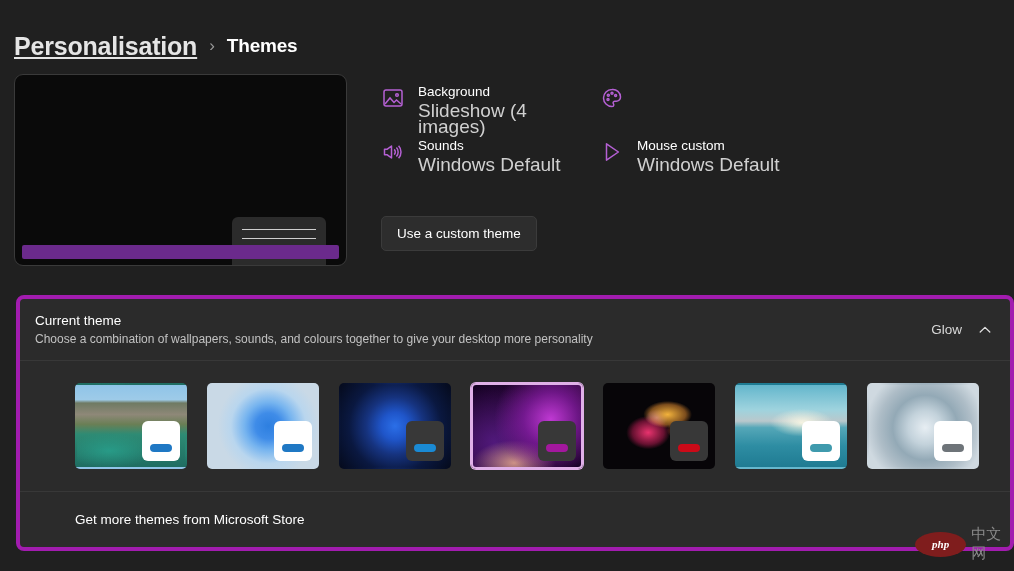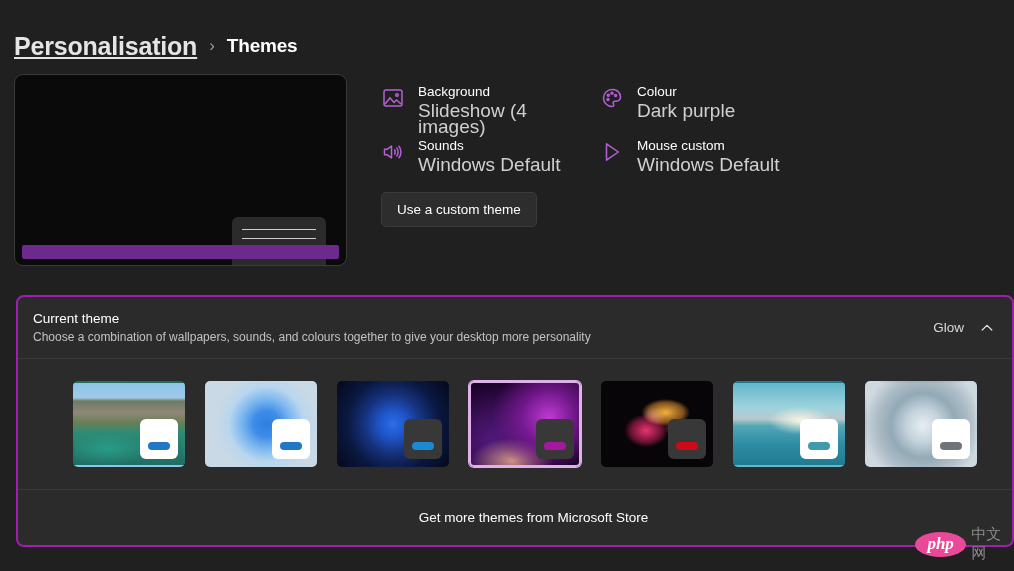--- a/index.html
+++ b/index.html
@@ -110,42 +110,42 @@
     color: #b560d4;
     margin-top: 2px;
   }
   .setting-icon svg { display: block; width: 24px; height: 24px; }
   .setting-texts { display: flex; flex-direction: column; gap: 3px; }
   .setting-title { font-size: 13.5px; color: #ffffff; line-height: 16px; }
   .setting-value { font-size: 19px; color: #d0d0d0; line-height: 16px; }
 
   
   .custom-theme-btn {
-    margin-top: 0;
+    margin-top: 24px;
     grid-column: 1 / span 2;
     align-self: start;
     justify-self: start;
     background: #2d2d2d;
     border: 1px solid #3b3b3b;
     border-radius: 5px;
     color: #ffffff;
     font-size: 13.5px;
     font-family: "Liberation Sans", sans-serif;
     padding: 9px 15px;
     cursor: pointer;
   }
 
   
   .theme-card {
     position: absolute;
     left: 16px;
     top: 295px;
     width: 998px;
     background: #2b2b2b;
-    border: 2px solid #a21caf;
+    border: 4px solid #a21caf;
     border-radius: 8px;
     overflow: hidden;
   }
   .card-header {
     display: flex;
     align-items: center;
     justify-content: space-between;
     padding: 14px 18px 14px 15px;
     cursor: pointer;
     border-bottom: 1px solid #383838;
@@ -249,21 +249,21 @@
   .wp-silver {
     background:
       radial-gradient(circle at 52% 52%, #e7eef3 0%, #c3d2db 24%, #93a9b6 46%, #aebdc7 66%, #cfd9e0 85%),
       #c9d4dc;
   }
 
   
   .store-bar {
     display: flex;
     align-items: center;
-    justify-content: center;
+    justify-content: space-between;
     padding: 13px 18px 13px 55px;
     height: 55px;
   }
   .store-label { font-size: 13.5px; color: #ffffff; }
   .browse-btn {
     background: #343434;
     border: 1px solid #414141;
     border-radius: 5px;
     color: #ffffff;
     font-size: 13.5px;
@@ -279,25 +279,25 @@
     top: 525px;
     display: flex;
     align-items: center;
     gap: 5px;
     pointer-events: none;
   }
   .wm-php {
     width: 54px;
     height: 25px;
     border-radius: 50%;
-    background: #ec4899;
+    background: #7f1d1d;
     color: #ffffff;
     font-style: italic;
     font-weight: bold;
-    font-size: 17px;
+    font-size: 11px;
     display: flex;
     align-items: center;
     justify-content: center;
     font-family: "Liberation Serif", serif;
   }
   .wm-cn {
     color: #8a8a8a;
     font-size: 15px;
   }
 </style>
@@ -342,24 +342,20 @@
     <div class="setting">
       <span class="setting-icon">
         <svg viewBox="0 0 24 24" fill="none" stroke="currentColor" stroke-width="1.5">
           <path d="M12 3.5a8.5 8.5 0 1 0 0 17c1.2 0 1.8-.8 1.8-1.6 0-.9-.7-1.4-.7-2.2 0-.8.7-1.4 1.6-1.4h1.6A4.2 4.2 0 0 0 20.5 11 7.6 7.6 0 0 0 12 3.5z"></path>
           <circle cx="8.3" cy="9.2" r="1"></circle>
           <circle cx="12" cy="7.2" r="1"></circle>
           <circle cx="15.6" cy="9.4" r="1"></circle>
           <circle cx="8" cy="13.4" r="1"></circle>
         </svg>
       </span>
-      <span class="setting-texts">
-        <span class="setting-title">Colour</span>
-        <span class="setting-value">Dark purple</span>
-      </span>
     </div>
 
     <div class="setting">
       <span class="setting-icon">
         <svg viewBox="0 0 24 24" fill="none" stroke="currentColor" stroke-width="1.5">
           <path d="M3.5 9.2h2.8L10.5 6v12L6.3 14.8H3.5z" stroke-linejoin="round"></path>
           <path d="M13.2 9.4a3.6 3.6 0 0 1 0 5.2"></path>
           <path d="M15.4 7.6a6.4 6.4 0 0 1 0 8.8"></path>
           <path d="M17.6 5.8a9.2 9.2 0 0 1 0 12.4"></path>
         </svg>

